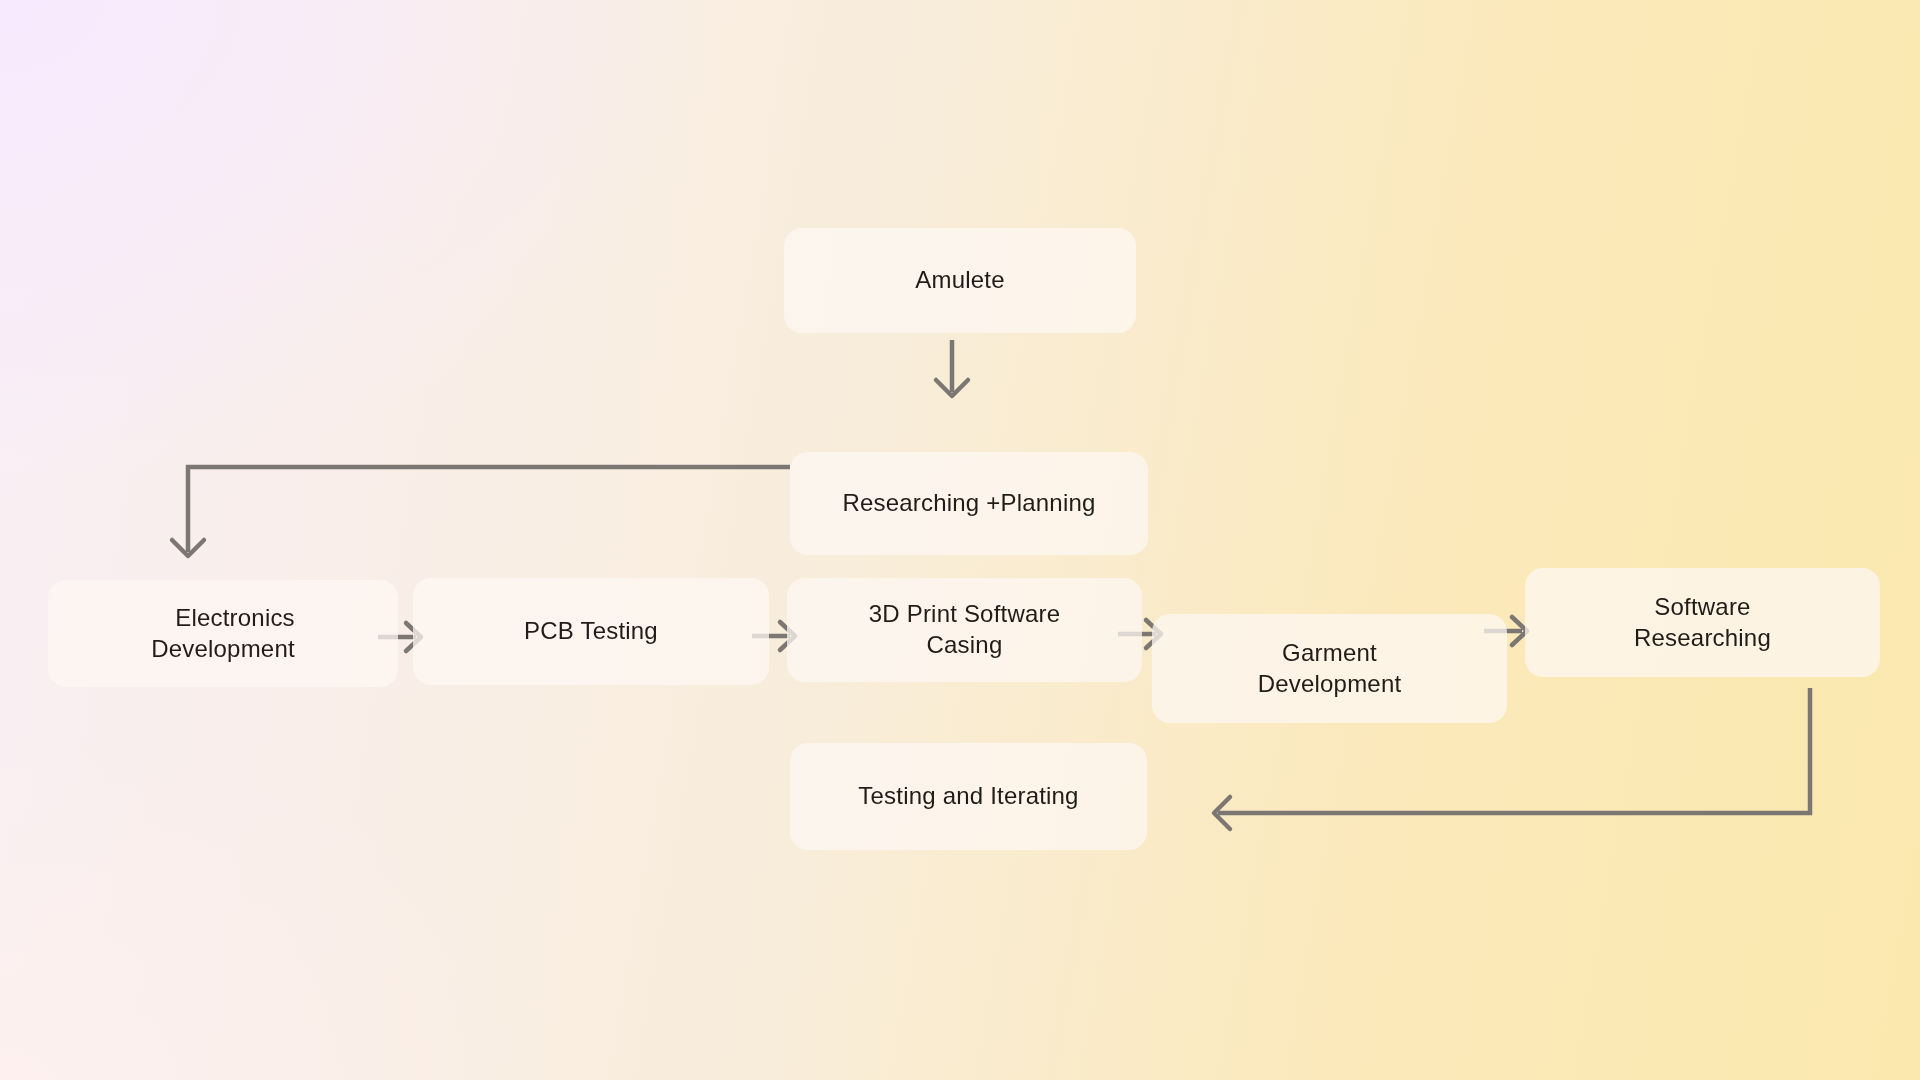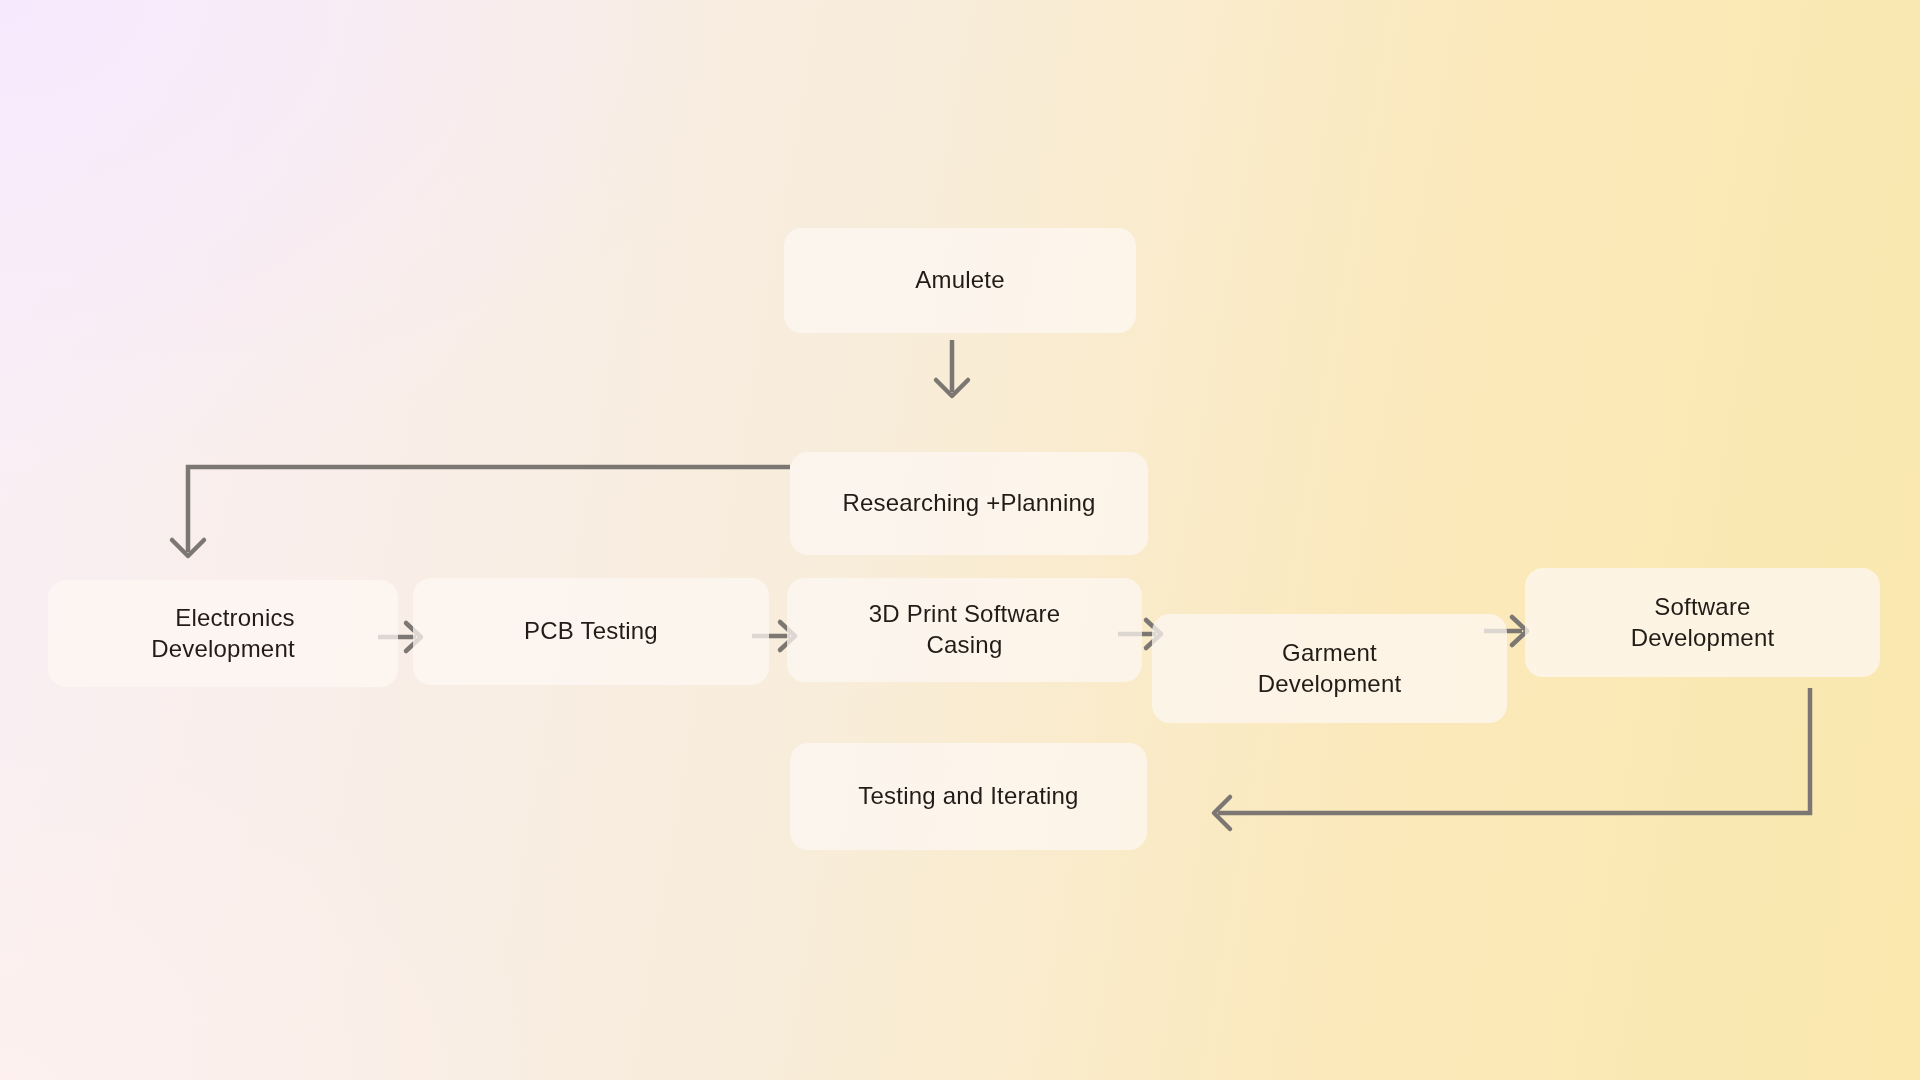--- a/index.html
+++ b/index.html
@@ -126,20 +126,20 @@
 Casing</span>
   </div>
 
   <div class="node node-garment">
     <span class="node-label">Garment
 Development</span>
   </div>
 
   <div class="node node-software">
     <span class="node-label">Software
-Development</span>
+Researching</span>
   </div>
 
   <div class="node node-testing">
     <span class="node-label">Testing and Iterating</span>
   </div>
 
 </div>
 
 </body></html>

